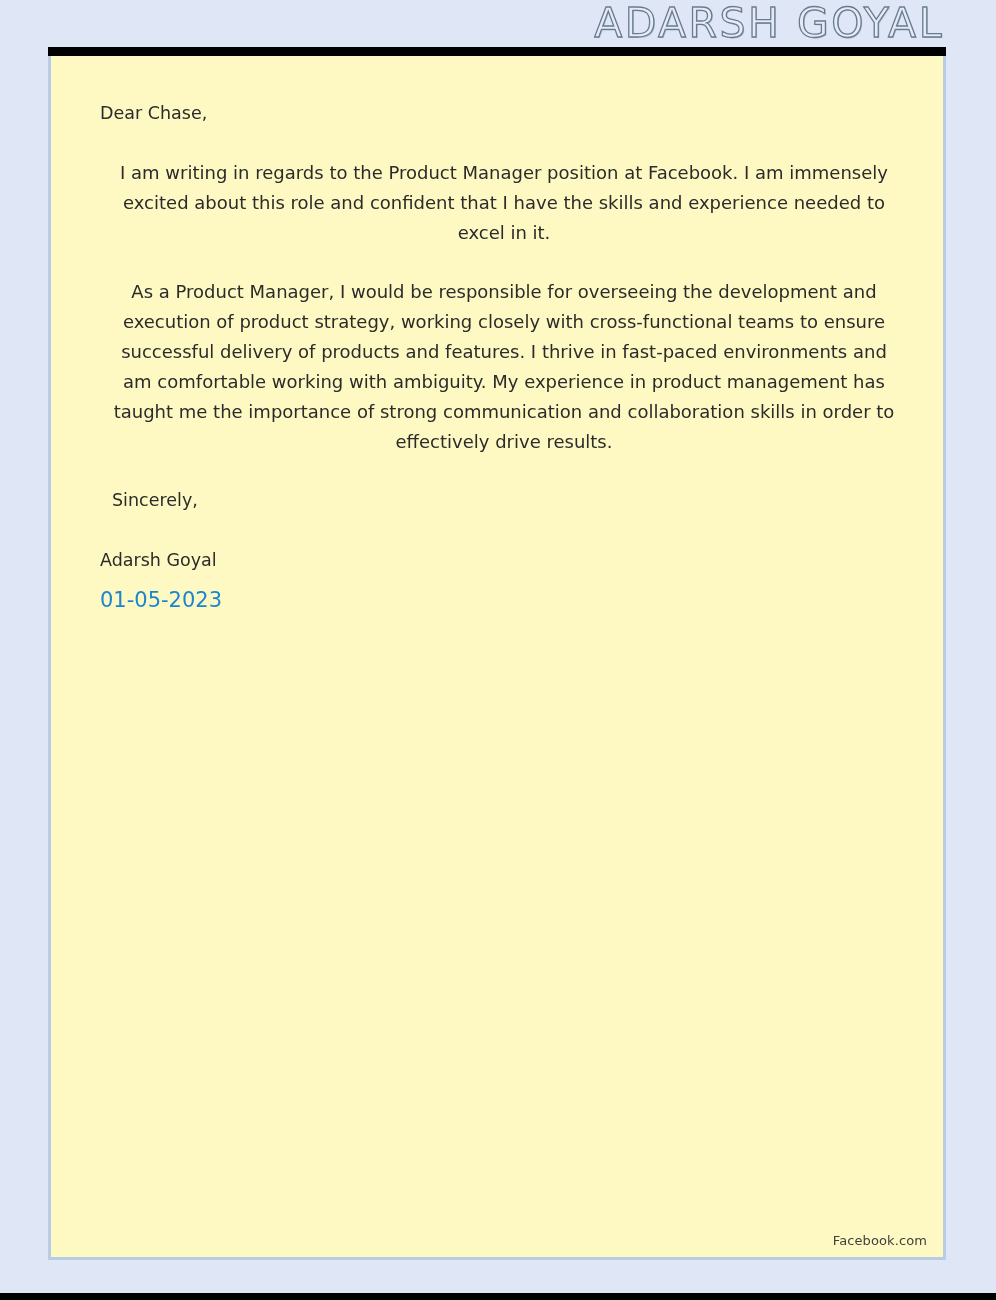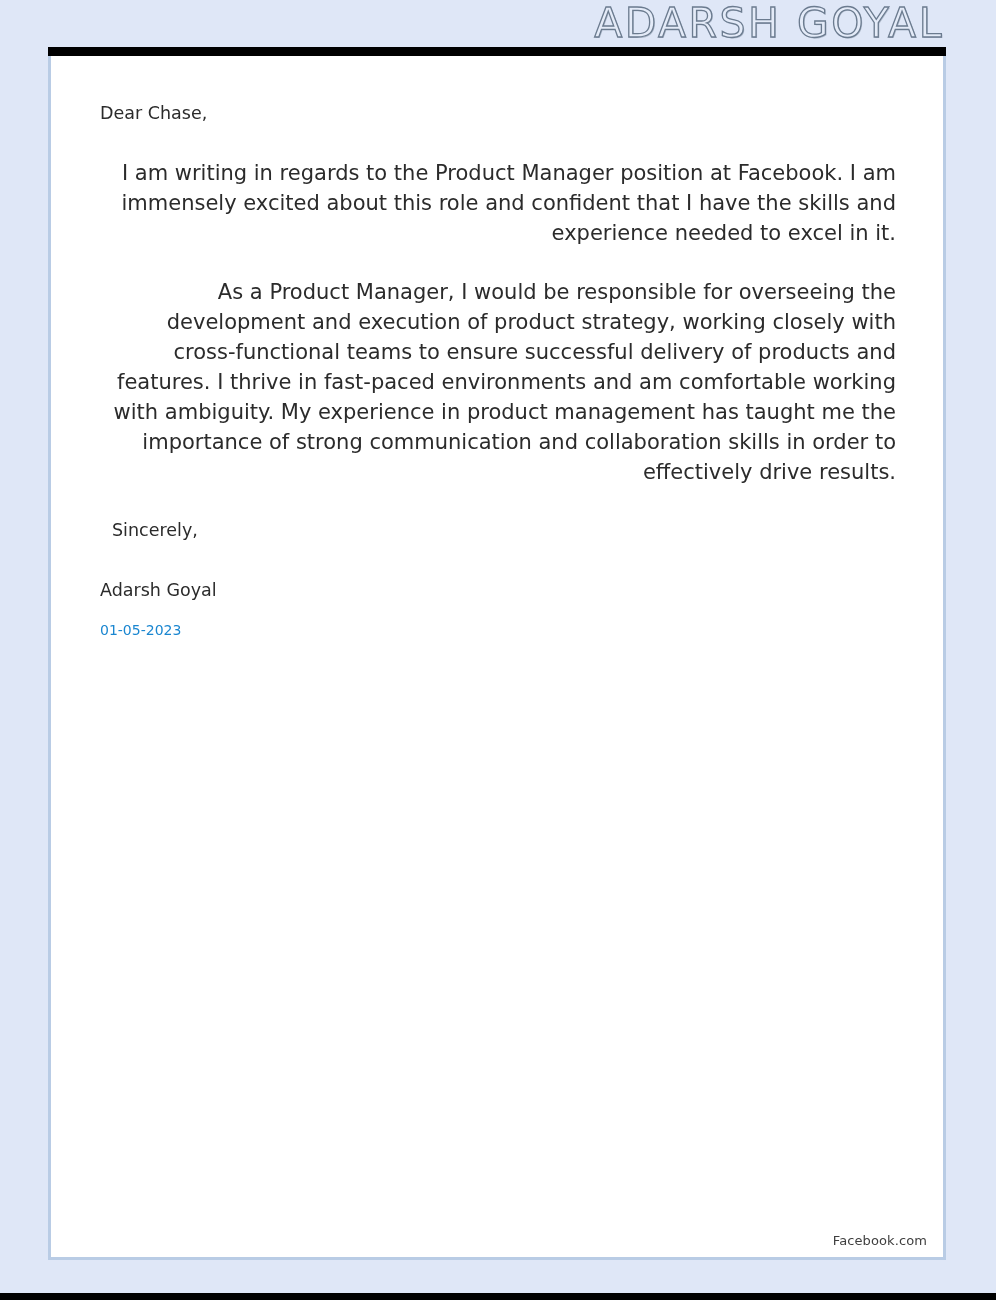--- a/index.html
+++ b/index.html
@@ -50,21 +50,21 @@
     background: #000000;
   }
 
   
   .page-sheet {
     position: absolute;
     left: 48px;
     top: 56px;
     width: 898px;
     height: 1204px;
-    background: #ffffff;
+    background: #fef9c3;
     border-left: 3px solid #b9cce5;
     border-right: 3px solid #b9cce5;
     border-bottom: 3px solid #b9cce5;
     box-sizing: border-box;
   }
 
   .letter-body {
     position: absolute;
     left: 49px;
     top: 43px;
@@ -73,46 +73,46 @@
 
   .salutation {
     font-size: 17.5px;
     color: #2b2b2b;
     line-height: 29px;
     margin: 0 0 30px 0;
     font-family: "DejaVu Sans", sans-serif;
   }
 
   .letter-paragraph {
-    font-size: 21px;
+    font-size: 18px;
     color: #2b2b2b;
     line-height: 30px;
     margin: 0 0 29px 12px;
-    text-align: right;
+    text-align: center;
     font-family: "DejaVu Sans", sans-serif;
   }
 
   .closing-line {
     font-size: 17.5px;
     color: #2b2b2b;
     line-height: 29px;
     margin: 0 0 31px 12px;
     font-family: "DejaVu Sans", sans-serif;
   }
 
   .signer-name {
     font-size: 17.5px;
     color: #2b2b2b;
     line-height: 29px;
     margin: 0 0 11px 0;
     font-family: "DejaVu Sans", sans-serif;
   }
 
   .letter-date {
-    font-size: 14px;
+    font-size: 21px;
     color: #1a86d0;
     line-height: 29px;
     margin: 0;
     font-family: "DejaVu Sans", sans-serif;
   }
 
   
   .footer-brand {
     position: absolute;
     right: 16px;

